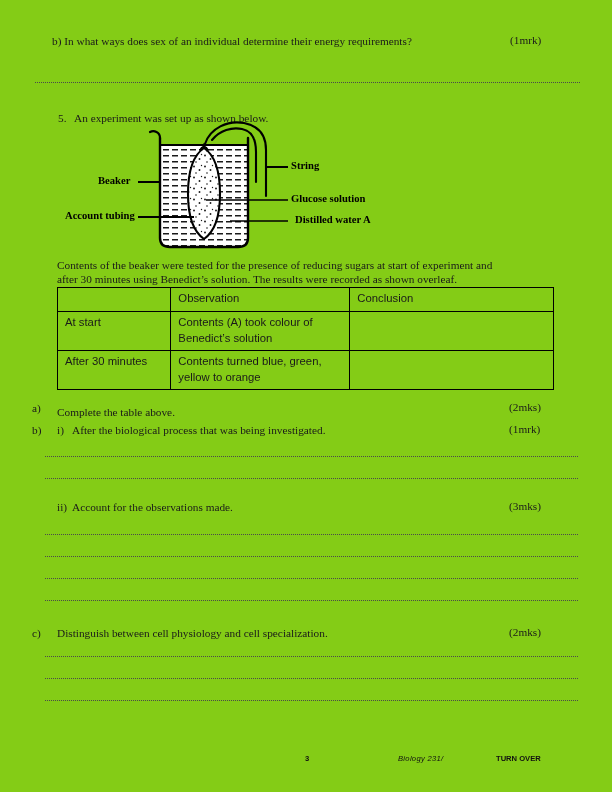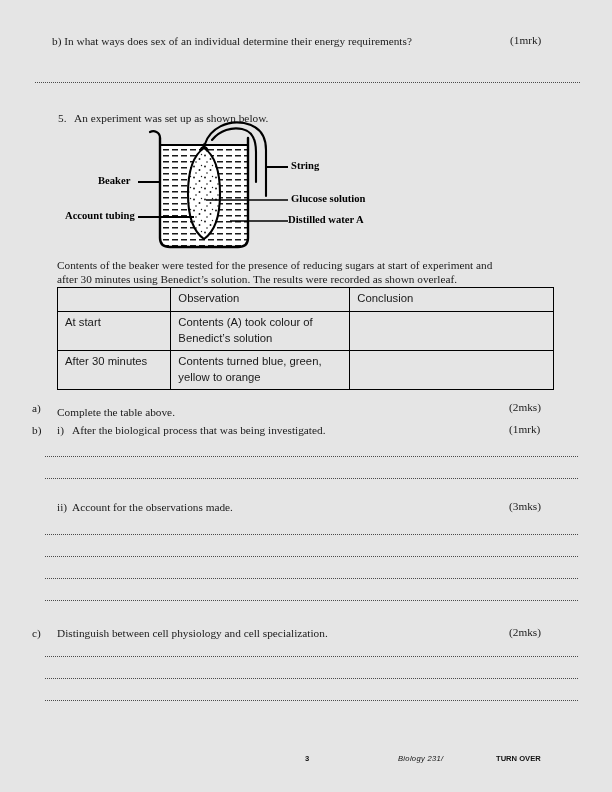--- a/index.html
+++ b/index.html
@@ -9,21 +9,21 @@
     background: #ffffff;
   }
   body {
     font-family: "Liberation Serif", "DejaVu Serif", serif;
     color: #1a1a1a;
   }
   #page {
     position: relative;
     width: 612px;
     height: 792px;
-    background: #e5e5e5;
+    background: #84cc16;
     overflow: hidden;
     margin: 0 auto;
   }
 
   
   .txt {
     position: absolute;
     font-size: 11.3px;
     line-height: 14px;
     white-space: nowrap;
@@ -171,21 +171,21 @@
 
       <line x1="146" y1="80" x2="228" y2="80" stroke="#000" stroke-width="1.6"></line>
 
       <line x1="170" y1="101" x2="228" y2="101" stroke="#000" stroke-width="1.6"></line>
     </svg>
 
     <span class="dlabel" style="left:38px; top:55px;">Beaker</span>
     <span class="dlabel" style="left:5px; top:90px;">Account tubing</span>
     <span class="dlabel" style="left:231px; top:40px;">String</span>
     <span class="dlabel" style="left:231px; top:73px;">Glucose solution</span>
-    <span class="dlabel" style="left:228px; top:94px;">Distilled water A</span>
+    <span class="dlabel" style="left:235px; top:94px;">Distilled water A</span>
   </div>
 
   <div class="txt serif" style="left:57px; top:258px;">Contents of the beaker were tested for the presence of reducing sugars at start of experiment and</div>
   <div class="txt serif" style="left:57px; top:272px;">after 30 minutes using Benedict’s solution. The results were recorded as shown overleaf.</div>
 
   <table id="results-table">
     <tbody>
       <tr class="header-row">
         <td class="col-a"></td>
         <td class="col-b">Observation</td>

